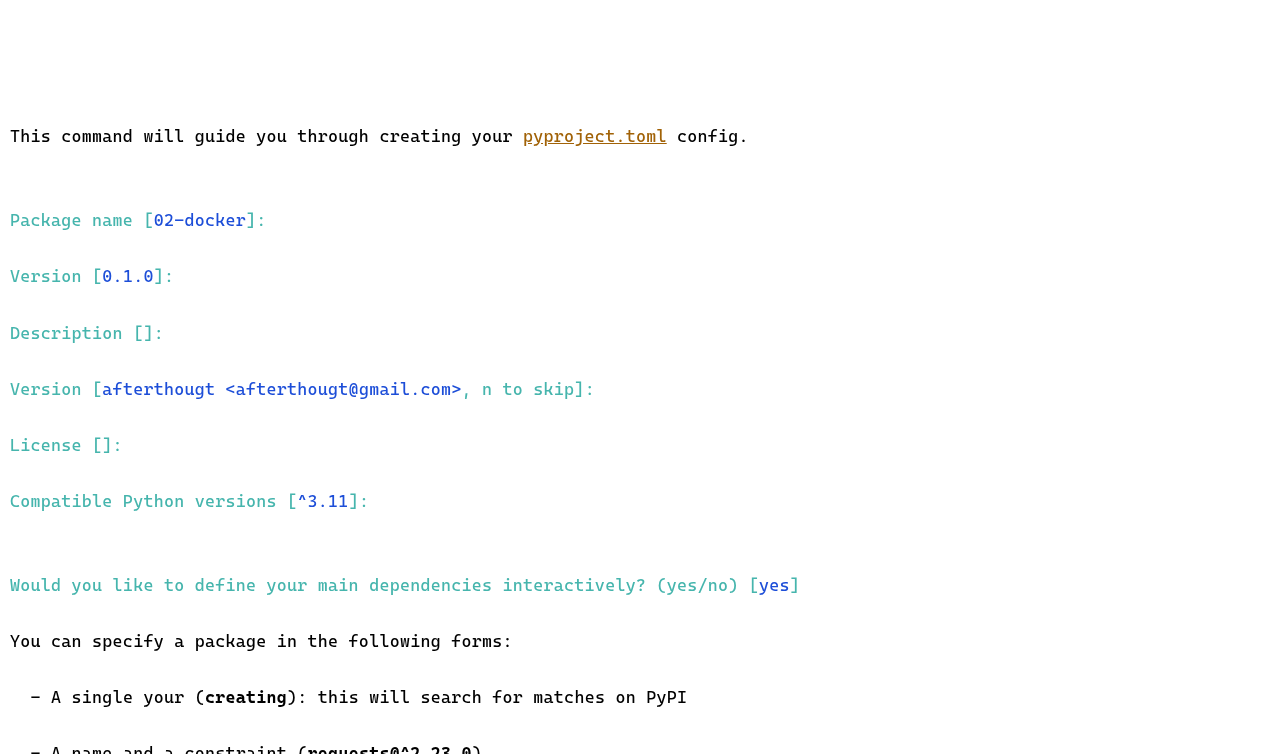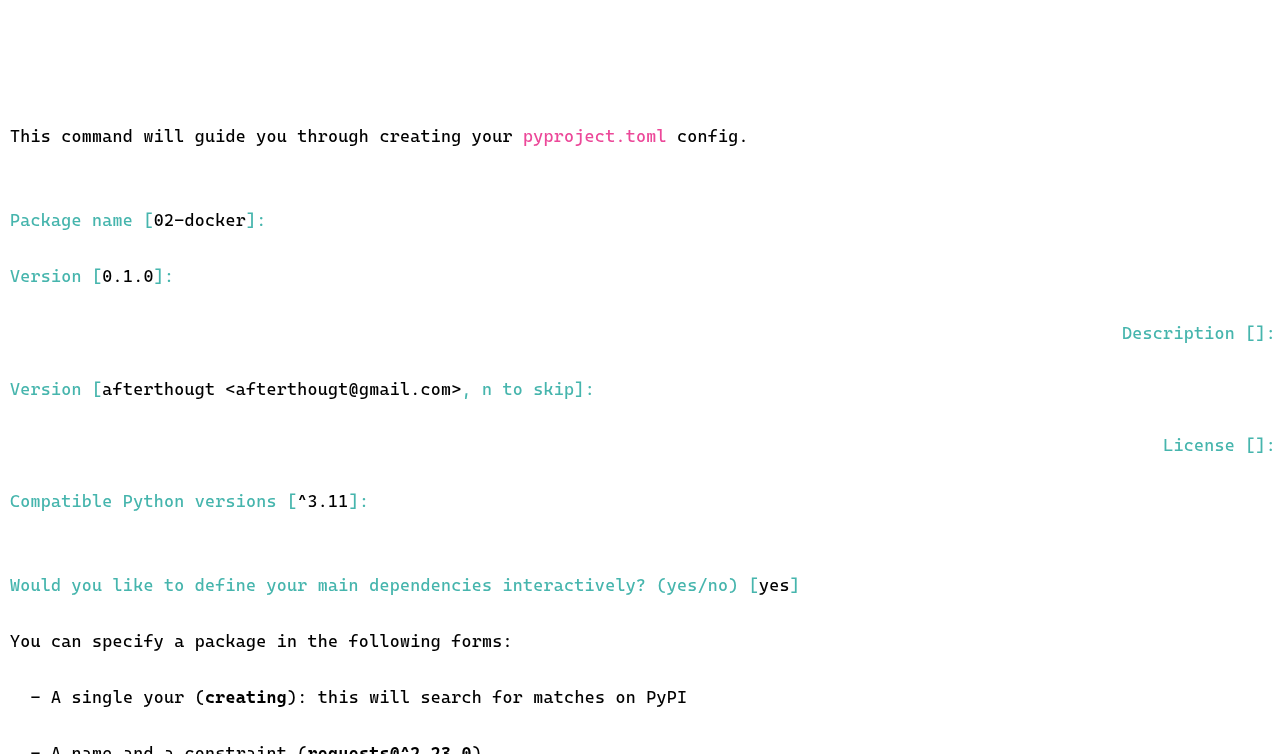--- a/index.html
+++ b/index.html
@@ -12,27 +12,27 @@
       font-size: 17px;
       line-height: 1.65;
       background: #ffffff;
       color: #000000;
       padding: 10px 10px;
       white-space: pre-wrap;
       letter-spacing: 0.3px;
     }
     .teal {
       color: #46b5ad;
-      text-align: right;
     }
     .green {
-      color: #000000;
+      color: #1d4ed8;
     }
     .purple {
-      color: #ec4899;
+      color: #a16207;
+      text-decoration: underline;
     }
     .bold {
       font-weight: 700;
     }
     .line {
       display: block;
     }
   </style>
 </head>
 <body>

